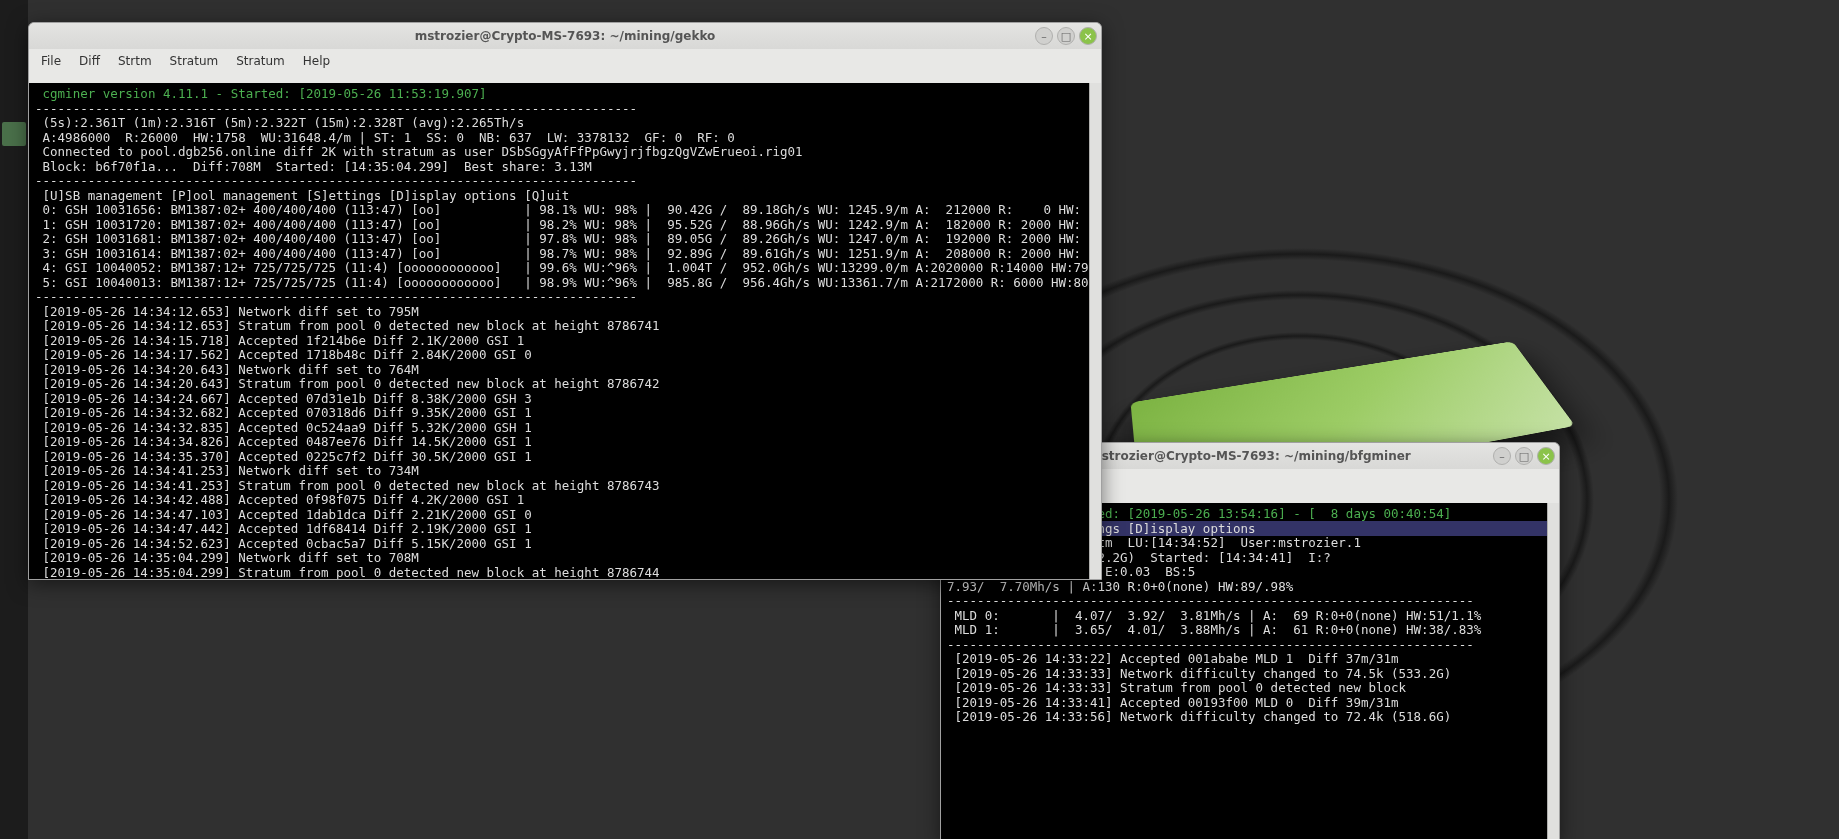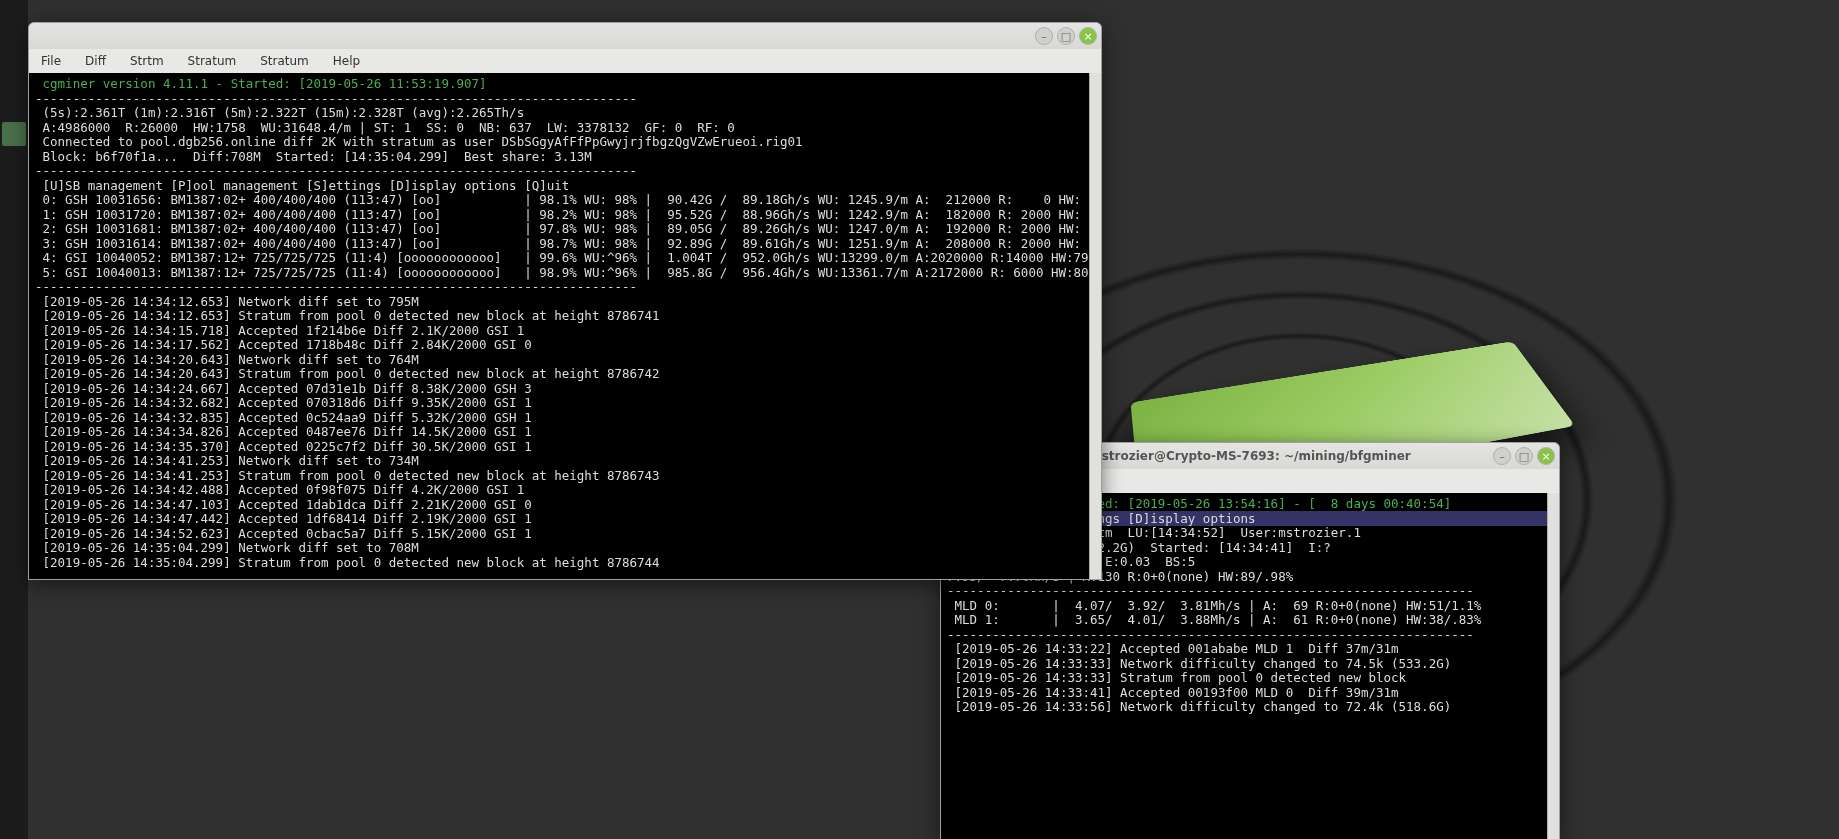--- a/index.html
+++ b/index.html
@@ -93,21 +93,21 @@
   cursor: pointer;
 }
 .win-btn.close { background: #8bc34a; color: #fff; }
 
 .menubar {
   height: 24px;
   background: #e8e8e6;
   display: flex;
   align-items: center;
   padding: 0 4px;
-  gap: 8px;
+  gap: 2px;
   font-size: 12px;
   color: #333;
 }
 .menubar .menu-item {
   padding: 2px 8px;
   cursor: pointer;
 }
 
 .terminal {
   flex: 1;
@@ -124,20 +124,21 @@
 .terminal .hl { background: #336; }
 .scrollbar {
   width: 12px;
   background: #e0e0de;
   border-left: 1px solid #b0b0ae;
 }
 .term-wrap {
   flex: 1;
   display: flex;
   overflow: hidden;
+  margin-top: 10px;
 }
 
 
 .window2-menubar {
   justify-content: flex-start;
 }
 </style>
 </head>
 <body>
 
@@ -175,20 +176,21 @@
  [2019-05-26 14:33:33] Network difficulty changed to 74.5k (533.2G)
  [2019-05-26 14:33:33] Stratum from pool 0 detected new block
  [2019-05-26 14:33:41] Accepted 00193f00 MLD 0  Diff 39m/31m
  [2019-05-26 14:33:56] Network difficulty changed to 72.4k (518.6G)</div>
     <div class="scrollbar"></div>
   </div>
 </div>
 
 <div class="window front" style="left:28px; top:22px; width:1074px; height:558px;">
   <div class="titlebar">
+    <span class="title">mstrozier@Crypto-MS-7693: ~/mining/gekko</span>
     <div class="window-controls">
       <div class="win-btn">–</div>
       <div class="win-btn">□</div>
       <div class="win-btn close">×</div>
     </div>
   </div>
   <div class="menubar">
     <span class="menu-item">File</span>
     <span class="menu-item">Diff</span>
     <span class="menu-item">Strtm</span>

